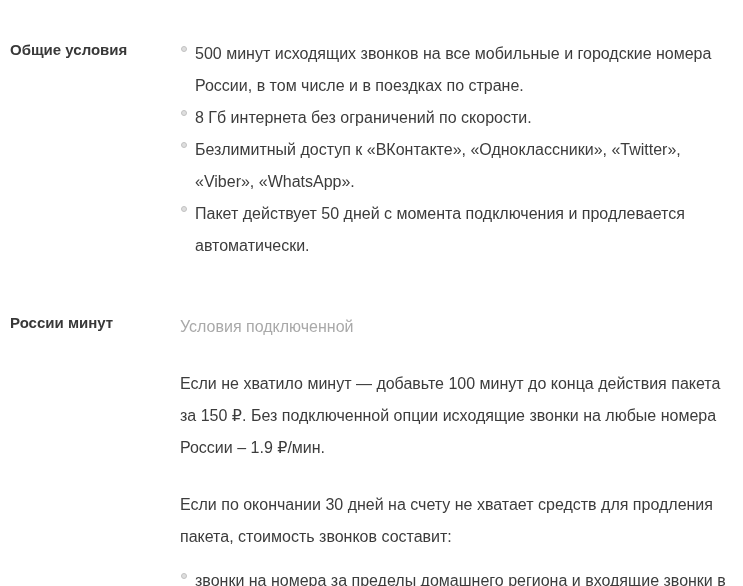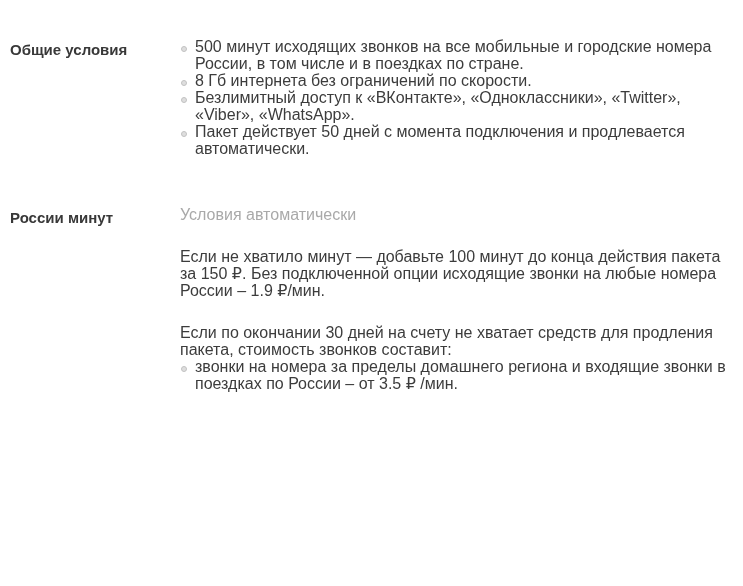--- a/index.html
+++ b/index.html
@@ -33,21 +33,21 @@
     margin: 0;
     font-size: 15px;
     font-weight: bold;
     line-height: 23px;
     color: #383838;
   }
   .section-content {
     flex: 0 0 553px;
     max-width: 553px;
     font-size: 16px;
-    line-height: 17px;
+    line-height: 32px;
   }
   .bullet-list {
     list-style: none;
     margin: 0;
     padding: 0;
   }
   .bullet-item {
     position: relative;
     padding-left: 15px;
   }
@@ -58,21 +58,21 @@
     width: 4px;
     height: 4px;
     border-radius: 50%;
     background: #dedede;
     border: 1px solid #c2c2c2;
   }
   .section-content p {
     margin: 0 0 25px 0;
   }
   .section-content p.flush {
-    margin-bottom: 0;
+    margin-bottom: 12px;
   }
   .muted-subheading {
     color: #a9a9a9;
   }
 </style>
 </head>
 <body>
 
 <div class="page">
 
@@ -97,21 +97,21 @@
           <span>Пакет действует 50 дней с момента подключения и продлевается автоматически.</span>
         </li>
       </ul>
     </div>
   </section>
 
   <section class="section-row">
     <h3 class="section-label">России минут</h3>
     <div class="section-content">
 
-      <p class="muted-subheading">Условия автоматически</p>
+      <p class="muted-subheading">Условия подключенной</p>
 
       <p>Если не хватило минут — добавьте 100 минут до конца действия пакета за 150 ₽. Без подключенной опции исходящие звонки на любые номера России – 1.9 ₽/мин.</p>
 
       <p class="flush">Если по окончании 30 дней на счету не хватает средств для продления пакета, стоимость звонков составит:</p>
 
       <ul class="bullet-list">
         <li class="bullet-item">
           <span class="bullet-dot"></span>
           <span>звонки на номера за пределы домашнего региона и входящие звонки в поездках по России – от 3.5 ₽ /мин.</span>
         </li>

